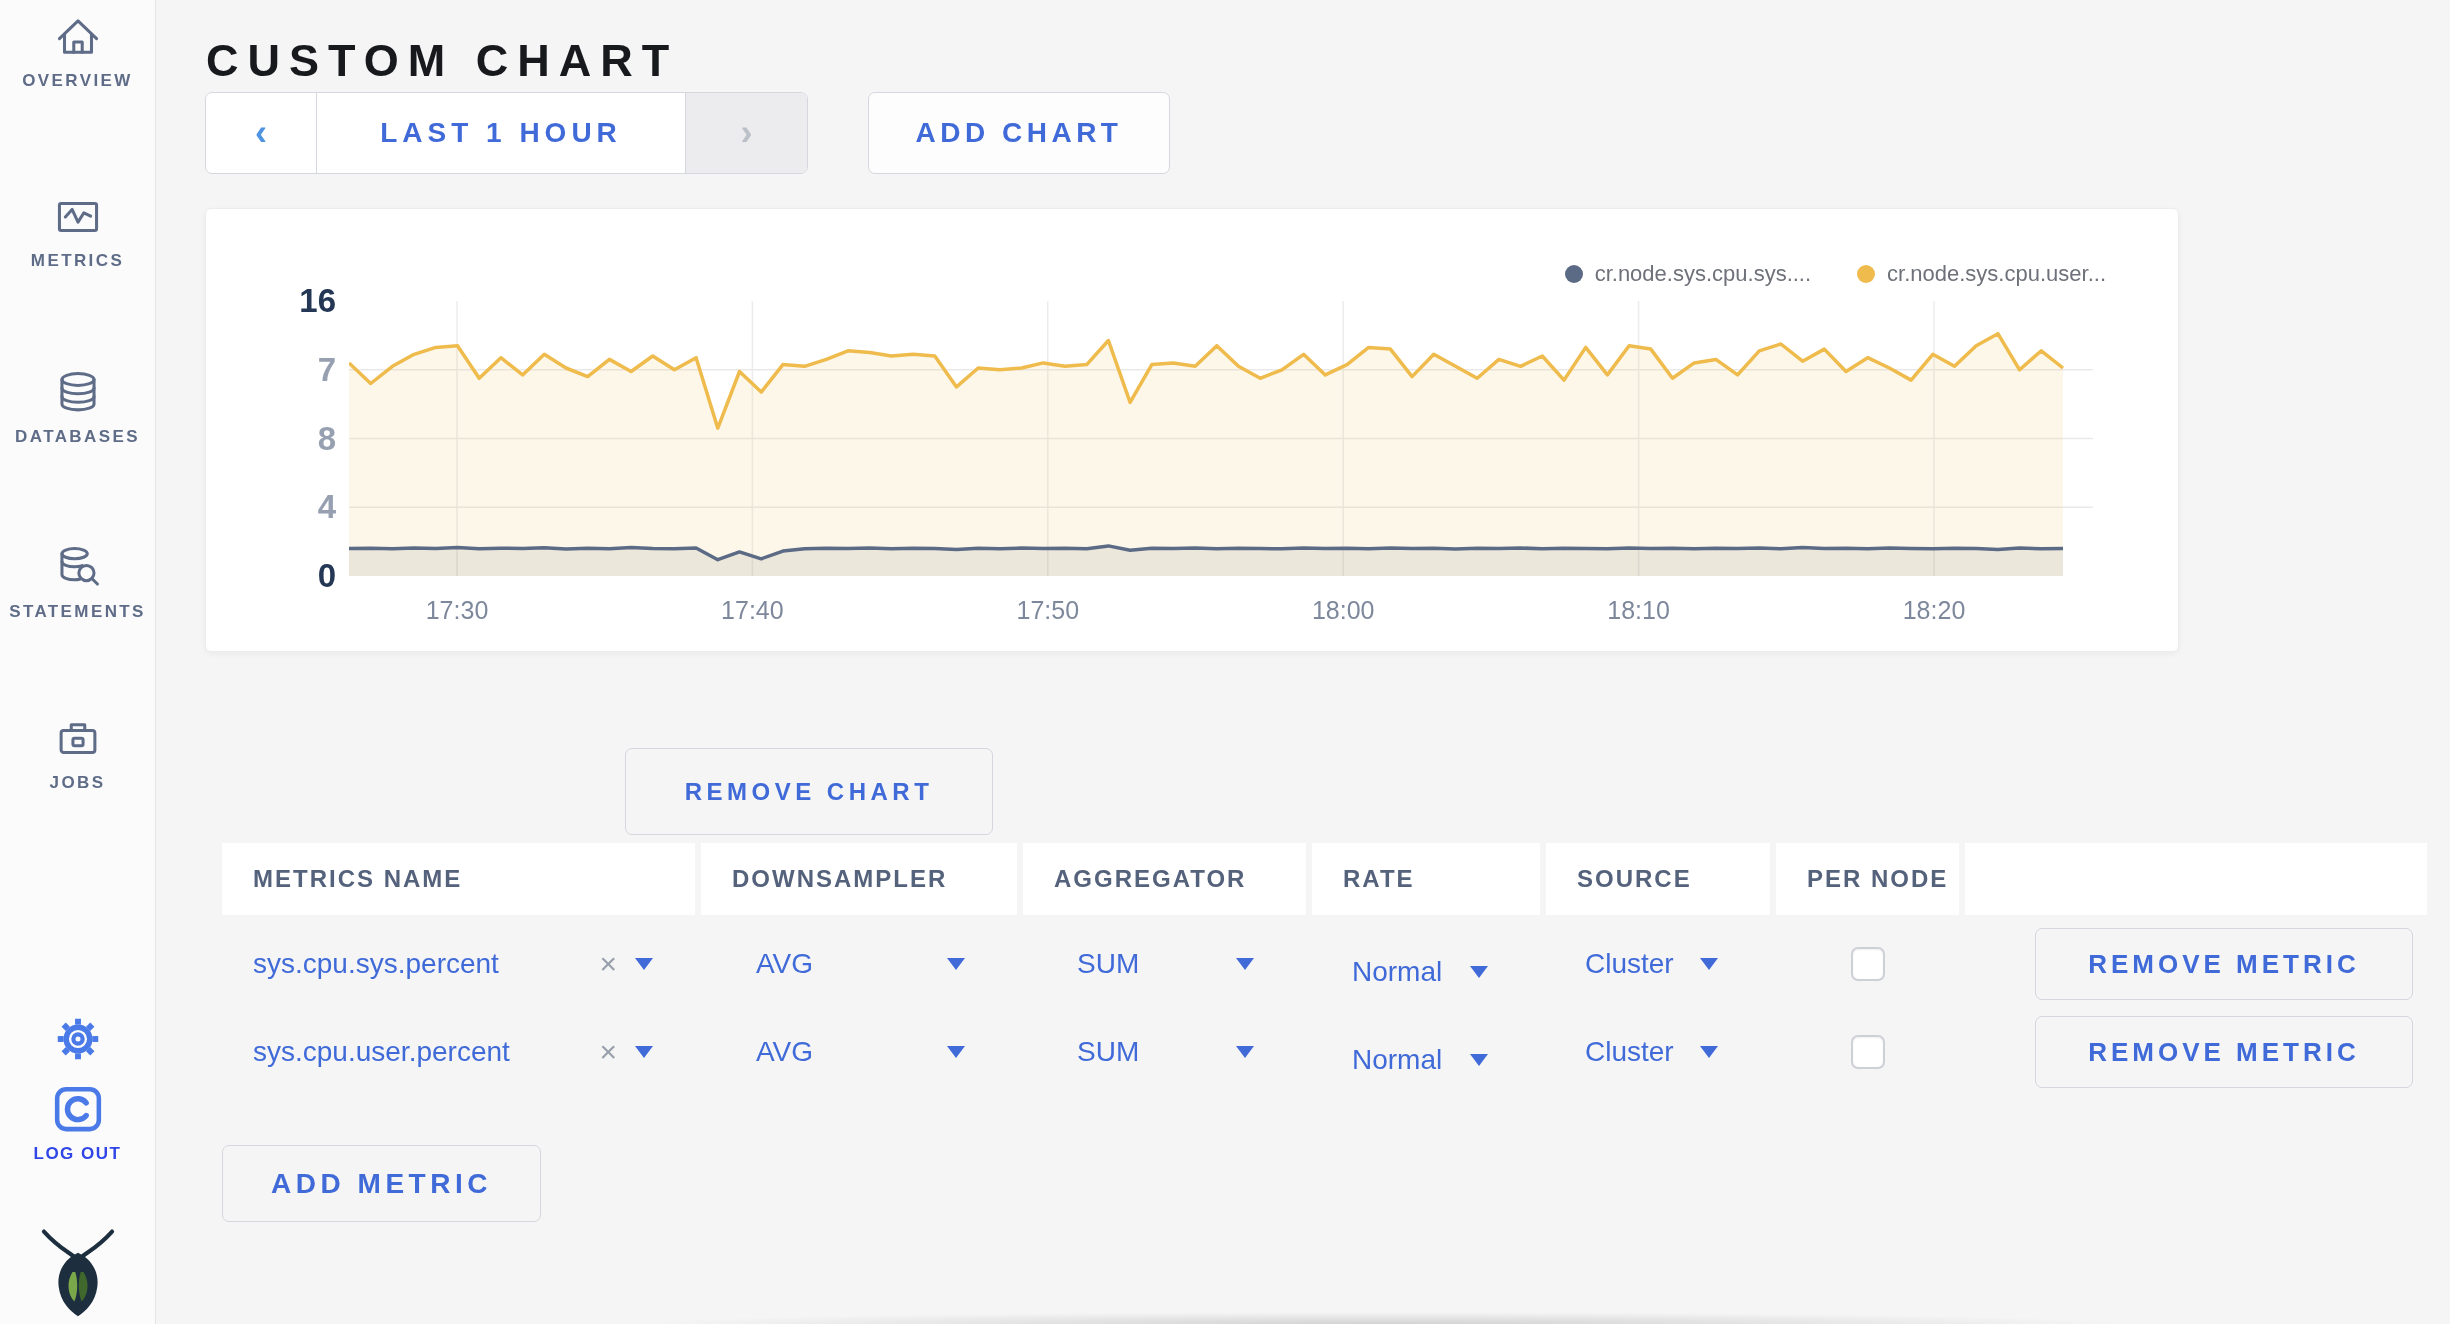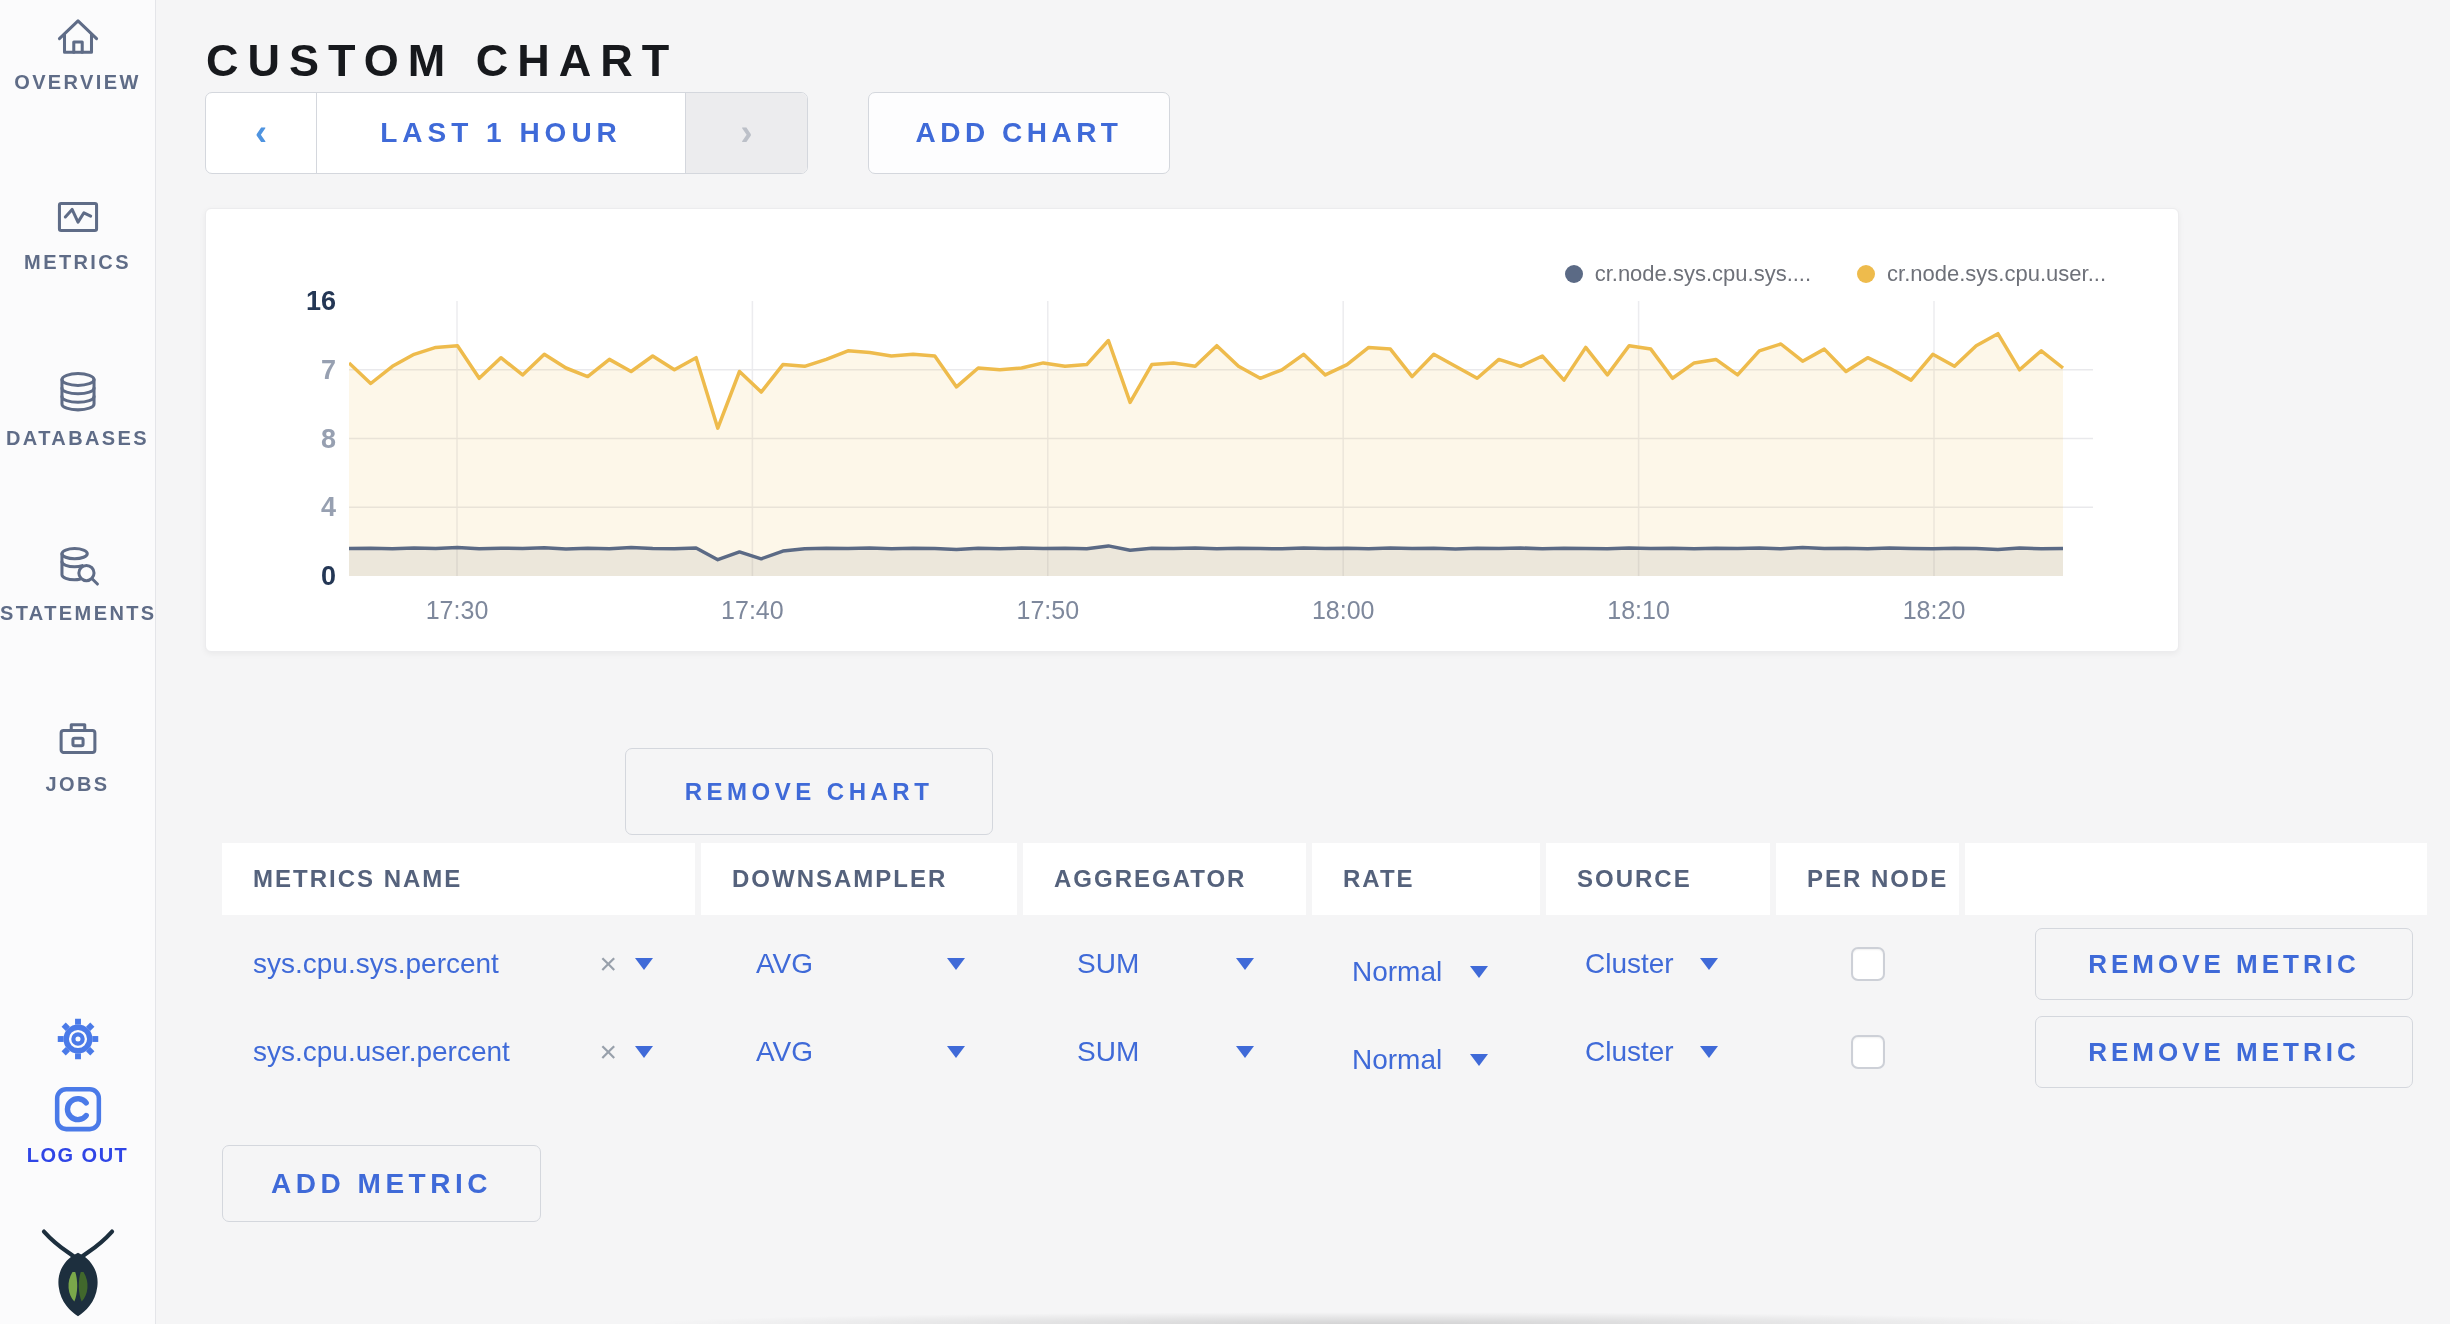--- a/index.html
+++ b/index.html
@@ -5,21 +5,21 @@
   html,body { margin:0; padding:0; background:#f5f5f6; }
   .stage { position:relative; width:2450px; height:1324px; overflow:hidden; background:#f5f5f6;
            font-family:"Liberation Sans","DejaVu Sans",sans-serif; }
 
   
   .sidebar { position:absolute; left:0; top:0; width:155px; height:1324px;
              background:#fbfbfc; border-right:1px solid #e4e5e9; }
   .nav-item { position:absolute; left:0; width:155px; text-align:center; cursor:pointer; }
   .nav-icon { width:54px; height:54px; display:block; margin:0 auto; stroke:#5f6c87; fill:none;
               stroke-width:3.6; stroke-linecap:round; stroke-linejoin:round; }
-  .nav-label { margin-top:7px; font-size:20px; font-weight:bold; letter-spacing:2.4px; color:#5f6c87; }
+  .nav-label { margin-top:7px; font-size:17px; font-weight:bold; letter-spacing:2.4px; color:#5f6c87; }
   .nav-overview { top:10px; } .nav-metrics { top:190px; } .nav-databases { top:366px; }
   .nav-statements { top:541px; } .nav-jobs { top:712px; }
   .nav-gear { top:1012px; } .nav-logout { top:1082px; } .nav-brand { top:1226px; }
   .blue-icon { stroke:#4a7ae8; }
   .logout-label { color:#2f45e6; letter-spacing:1.5px; margin-top:4px; }
 
   
   .page-title { position:absolute; left:206px; top:0; font-size:45px; font-weight:600;
                 letter-spacing:9px; color:#17191d; line-height:62px; }
   .time-picker { position:absolute; left:205px; top:92px; width:603px; height:82px; display:flex;
@@ -37,21 +37,21 @@
                    font-size:28px; background:#fdfdfe; }
 
   
   .chart-card { position:absolute; left:205px; top:208px; width:1972px; height:442px;
                 background:#fff; border:1px solid #ececee; border-radius:6px;
                 box-shadow:0 2px 6px rgba(0,0,0,0.05); }
   .legend { position:absolute; top:52px; right:72px; display:flex; gap:46px; }
   .legend-item { display:flex; align-items:center; gap:12px; font-size:22px; color:#6e7179; }
   .legend-dot { width:18px; height:18px; border-radius:50%; }
   .plot-svg { position:absolute; left:143px; top:92px; }
-  .ytick { position:absolute; width:72px; text-align:right; font-size:27px; font-weight:600; color:#97a0b1; line-height:34px; }
+  .ytick { position:absolute; width:72px; text-align:right; font-size:33px; font-weight:600; color:#97a0b1; line-height:34px; }
   .ytick.dark { color:#243755; }
   .xtick { position:absolute; top:387px; width:140px; text-align:center; font-size:25px; color:#7e889c; }
 
   
   .units-box { position:absolute; left:205px; top:748px; width:400px; height:87px; font-size:28px;
                justify-content:flex-start; padding-left:48px; letter-spacing:3px; }
   .units-label { color:#6d7686; font-weight:600; }
   .units-value { color:#3f6ad8; margin-left:24px; font-weight:600; }
   .caret { width:0; height:0; border-left:9px solid transparent; border-right:9px solid transparent;
            border-top:12px solid #3f6ad8; display:inline-block; }

